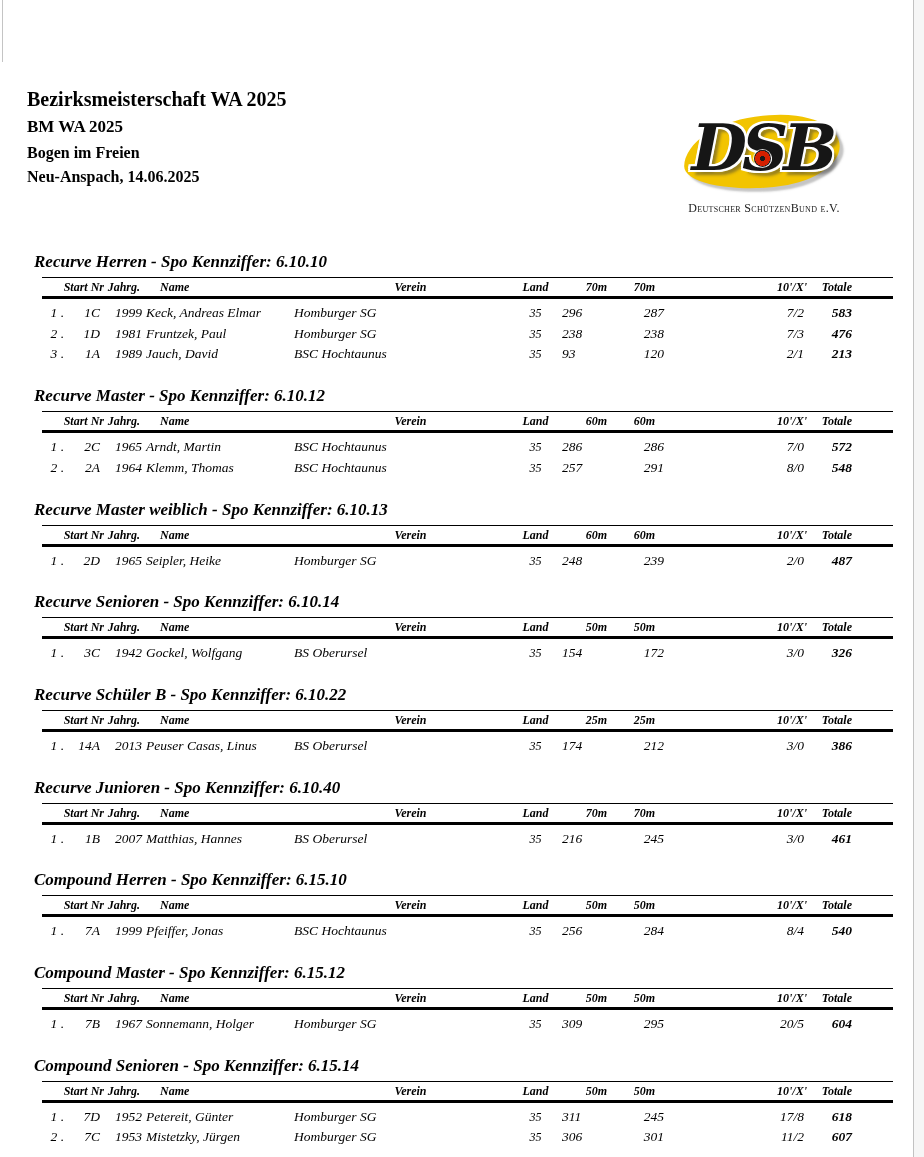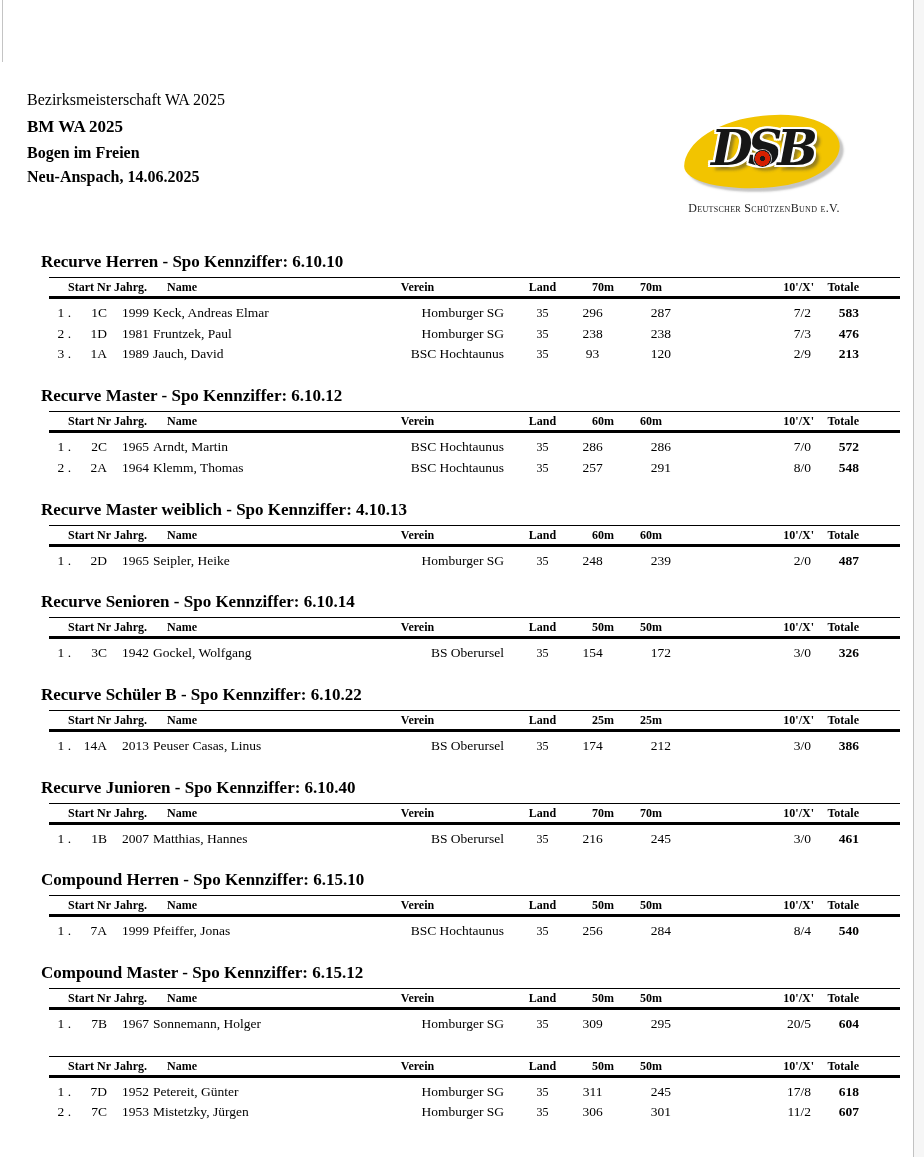--- a/index.html
+++ b/index.html
@@ -5,47 +5,47 @@
   html,body{margin:0;padding:0;background:#fff;}
   .page{position:relative;width:924px;height:1157px;background:#fff;overflow:hidden;
         font-family:"Liberation Serif",serif;color:#000;}
   
   .edge-left{position:absolute;left:2px;top:0;width:1px;height:62px;background:#c4c4c4;}
   .edge-right{position:absolute;left:913px;top:0;width:1px;height:1157px;background:#c2c2c2;}
   .edge-gutter{position:absolute;left:914px;top:0;width:10px;height:1157px;background:#f6f6f6;}
 
   
   .doc-header{position:absolute;left:27px;top:88px;}
-  .doc-title{font-size:16px;line-height:23px;font-weight:normal;margin:0 0 6px 0;}
+  .doc-title{font-size:20px;line-height:23px;font-weight:bold;margin:0 0 6px 0;}
   .doc-subtitle{font-size:17px;line-height:20px;font-weight:bold;margin:0 0 6px 0;}
   .doc-event{font-size:16px;line-height:19px;font-weight:bold;margin:0 0 5px 0;}
   .doc-date{font-size:16px;line-height:19px;font-weight:bold;margin:0;}
 
   
   .logo{position:absolute;left:682px;top:108px;width:164px;height:90px;}
   .logo-blob{position:absolute;left:2px;top:8px;width:156px;height:72px;background:#F2C400;
              border-radius:50% 46% 42% 58% / 60% 52% 48% 40%;
              transform:rotate(-5deg) skewX(-6deg);
              box-shadow:4px 4px 2px rgba(140,140,140,0.5);}
   .logo-text{position:absolute;left:0;top:-6px;width:160px;text-align:center;
              font-family:"DejaVu Serif",serif;font-style:italic;font-weight:bold;
-             font-size:48px;line-height:92px;letter-spacing:-5px;color:#161616;
+             font-size:64px;line-height:92px;letter-spacing:-5px;color:#161616;
              text-shadow:-2px -2px 0 #fff,2px -2px 0 #fff,-2px 2px 0 #fff,2px 2px 0 #fff,
                          -2px 0 0 #fff,2px 0 0 #fff,0 -2px 0 #fff,0 2px 0 #fff,
                          5px 5px 3px rgba(60,60,60,0.5);}
   .logo-dot{position:absolute;left:72px;top:42px;width:17px;height:17px;border-radius:50%;
             background:radial-gradient(circle,#1a1a1a 0 20%,#D42000 20% 62%,#241f1f 62% 100%);
             box-shadow:0 0 0 1px rgba(255,255,255,0.8);}
   .logo-caption{position:absolute;left:682px;top:201px;width:164px;text-align:center;
                 font-variant:small-caps;font-size:12px;letter-spacing:0.3px;color:#222;
                 white-space:nowrap;}
 
   
   .sections{position:absolute;left:27px;top:252px;width:864px;}
-  .section{margin:0 0 21px 14px;}
+  .section{margin:0 0 21px 7px;font-style:italic;}
   .section-title{font-size:17px;line-height:20px;font-weight:bold;margin:0 0 5px 0;}
 
   table.results{border-collapse:collapse;table-layout:fixed;width:851px;margin-left:8px;}
   .results th{font-size:12px;font-weight:bold;line-height:18px;padding:0;vertical-align:middle;
               border-top:1px solid #000;border-bottom:3px solid #000;white-space:nowrap;}
   .results td{font-size:13.5px;line-height:19.7px;padding:0;vertical-align:baseline;white-space:nowrap;}
   .results tbody tr:first-child td{padding-top:4px;}
 
   th.h-snr{text-align:right;padding-right:2px;}
   th.h-year{text-align:right;padding-right:4px;}
@@ -54,23 +54,23 @@
   th.h-land{text-align:center;padding-left:12px;}
   th.h-d1{text-align:right;padding-right:5px;}
   th.h-d2{text-align:right;padding-right:12px;}
   th.h-tenx{text-align:right;}
   th.h-total{text-align:right;padding-right:41px;}
 
   td.c-rank{text-align:right;padding-right:4px;}
   td.c-snr{text-align:right;padding-right:6px;}
   td.c-year{text-align:right;padding-right:2px;}
   td.c-name{text-align:left;padding-left:2px;}
-  td.c-club{text-align:right;padding-left:2px;}
+  td.c-club{text-align:left;padding-left:2px;}
   td.c-land{text-align:center;font-size:12px;padding-left:12px;}
-  td.c-d1{text-align:center;padding-right:3px;}
+  td.c-d1{text-align:left;padding-right:3px;}
   td.c-d2{text-align:right;padding-right:3px;}
   td.c-tenx{text-align:right;padding-right:3px;}
   td.c-total{text-align:right;font-weight:bold;padding-right:41px;}
 </style>
 </head>
 <body>
 
 <div class="page">
   <div class="edge-left"></div>
   <div class="edge-gutter"></div>
@@ -146,21 +146,21 @@
             </tr>
             <tr>
               <td class="c-rank">3 .</td>
               <td class="c-snr">1A</td>
               <td class="c-year">1989</td>
               <td class="c-name">Jauch, David</td>
               <td class="c-club">BSC Hochtaunus</td>
               <td class="c-land">35</td>
               <td class="c-d1">93</td>
               <td class="c-d2">120</td>
-              <td class="c-tenx">2/9</td>
+              <td class="c-tenx">2/1</td>
               <td class="c-total">213</td>
             </tr>
           </tbody>
         </table>
       </section>
       <section class="section">
         <h2 class="section-title">Recurve Master - Spo Kennziffer: 6.10.12</h2>
         <table class="results">
           <colgroup>
             <col style="width: 26px;">
@@ -209,21 +209,21 @@
               <td class="c-land">35</td>
               <td class="c-d1">257</td>
               <td class="c-d2">291</td>
               <td class="c-tenx">8/0</td>
               <td class="c-total">548</td>
             </tr>
           </tbody>
         </table>
       </section>
       <section class="section">
-        <h2 class="section-title">Recurve Master weiblich - Spo Kennziffer: 4.10.13</h2>
+        <h2 class="section-title">Recurve Master weiblich - Spo Kennziffer: 6.10.13</h2>
         <table class="results">
           <colgroup>
             <col style="width: 26px;">
             <col style="width: 38px;">
             <col style="width: 38px;">
             <col style="width: 148px;">
             <col style="width: 205px;">
             <col style="width: 65px;">
             <col style="width: 50px;">
             <col style="width: 55px;">
@@ -473,20 +473,21 @@
               <td class="c-land">35</td>
               <td class="c-d1">309</td>
               <td class="c-d2">295</td>
               <td class="c-tenx">20/5</td>
               <td class="c-total">604</td>
             </tr>
           </tbody>
         </table>
       </section>
       <section class="section">
+        <h2 class="section-title">Compound Senioren - Spo Kennziffer: 6.15.14</h2>
         <table class="results">
           <colgroup>
             <col style="width: 26px;">
             <col style="width: 38px;">
             <col style="width: 38px;">
             <col style="width: 148px;">
             <col style="width: 205px;">
             <col style="width: 65px;">
             <col style="width: 50px;">
             <col style="width: 55px;">

